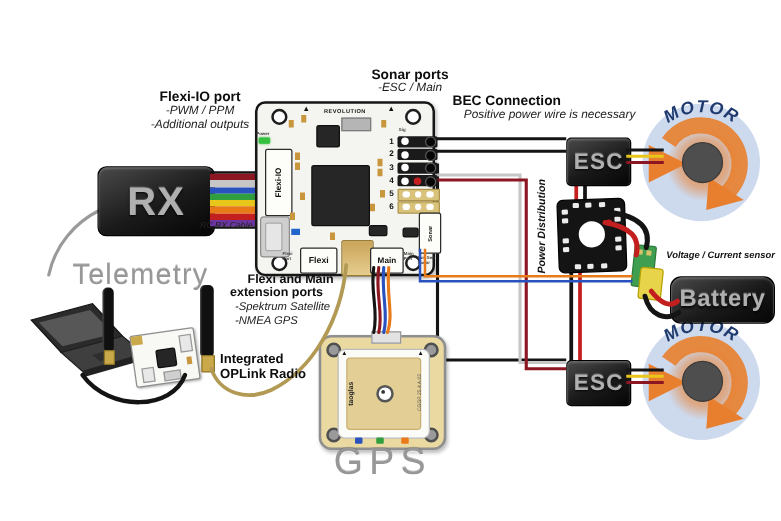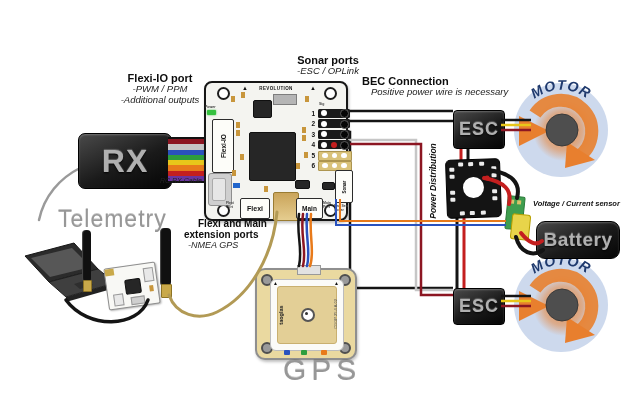--- a/index.html
+++ b/index.html
@@ -332,31 +332,36 @@
   </svg>
 
   <div class="ann" style="left:108px;top:72px;width:104px;text-align:center;">
     <div class="ann-title">Flexi-IO port</div>
     <div class="ann-line">-PWM / PPM</div>
     <div class="ann-line">-Additional outputs</div>
   </div>
   <div class="ann" style="left:156px;top:177px;width:50px;text-align:center;font-style:italic;font-size:7px;color:#222;">RC RX Cable</div>
   <div class="ann" style="left:283px;top:54px;width:90px;text-align:center;">
     <div class="ann-title">Sonar ports</div>
-    <div class="ann-line">-ESC / OPLink</div>
+    <div class="ann-line">-ESC / Main</div>
   </div>
   <div class="ann" style="left:362px;top:75px;width:165px;">
     <div class="ann-title">BEC Connection</div>
     <div class="ann-line" style="padding-left:9px;">Positive power wire is necessary</div>
   </div>
   <div class="abs" style="left:401px;top:175px;width:64px;height:12px;">
     <span class="vtext" style="font-size:8.5px;font-style:italic;">Power Distribution</span>
   </div>
   <div class="ann" style="left:533px;top:199px;font-size:7.5px;font-weight:bold;font-style:italic;color:#111;">Voltage / Current sensor</div>
   <div class="bigcap" style="left:58px;top:206px;font-size:23px;letter-spacing:1px;">Telemetry</div>
   <div class="ann" style="left:184px;top:218px;width:100px;">
     <div class="ann-title" style="font-size:10px;line-height:11px;margin-left:14px;">Flexi and Main</div>
     <div class="ann-title" style="font-size:10px;line-height:11px;">extension ports</div>
+    <div class="ann-line" style="font-size:9px;padding-left:4px;">-Spektrum Satellite</div>
     <div class="ann-line" style="font-size:9px;padding-left:4px;">-NMEA GPS</div>
   </div>
-  <div class="bigcap" style="left:267px;top:353px;font-size:30px;letter-spacing:5px;margin-left:16px;">GPS</div>
+  <div class="ann" style="left:176px;top:282px;width:90px;">
+    <div class="ann-title" style="font-size:10.5px;line-height:11.5px;">Integrated</div>
+    <div class="ann-title" style="font-size:10.5px;line-height:11.5px;">OPLink Radio</div>
+  </div>
+  <div class="bigcap" style="left:267px;top:353px;font-size:30px;letter-spacing:5px;">GPS</div>
 
 </div>
 
 </body></html>

